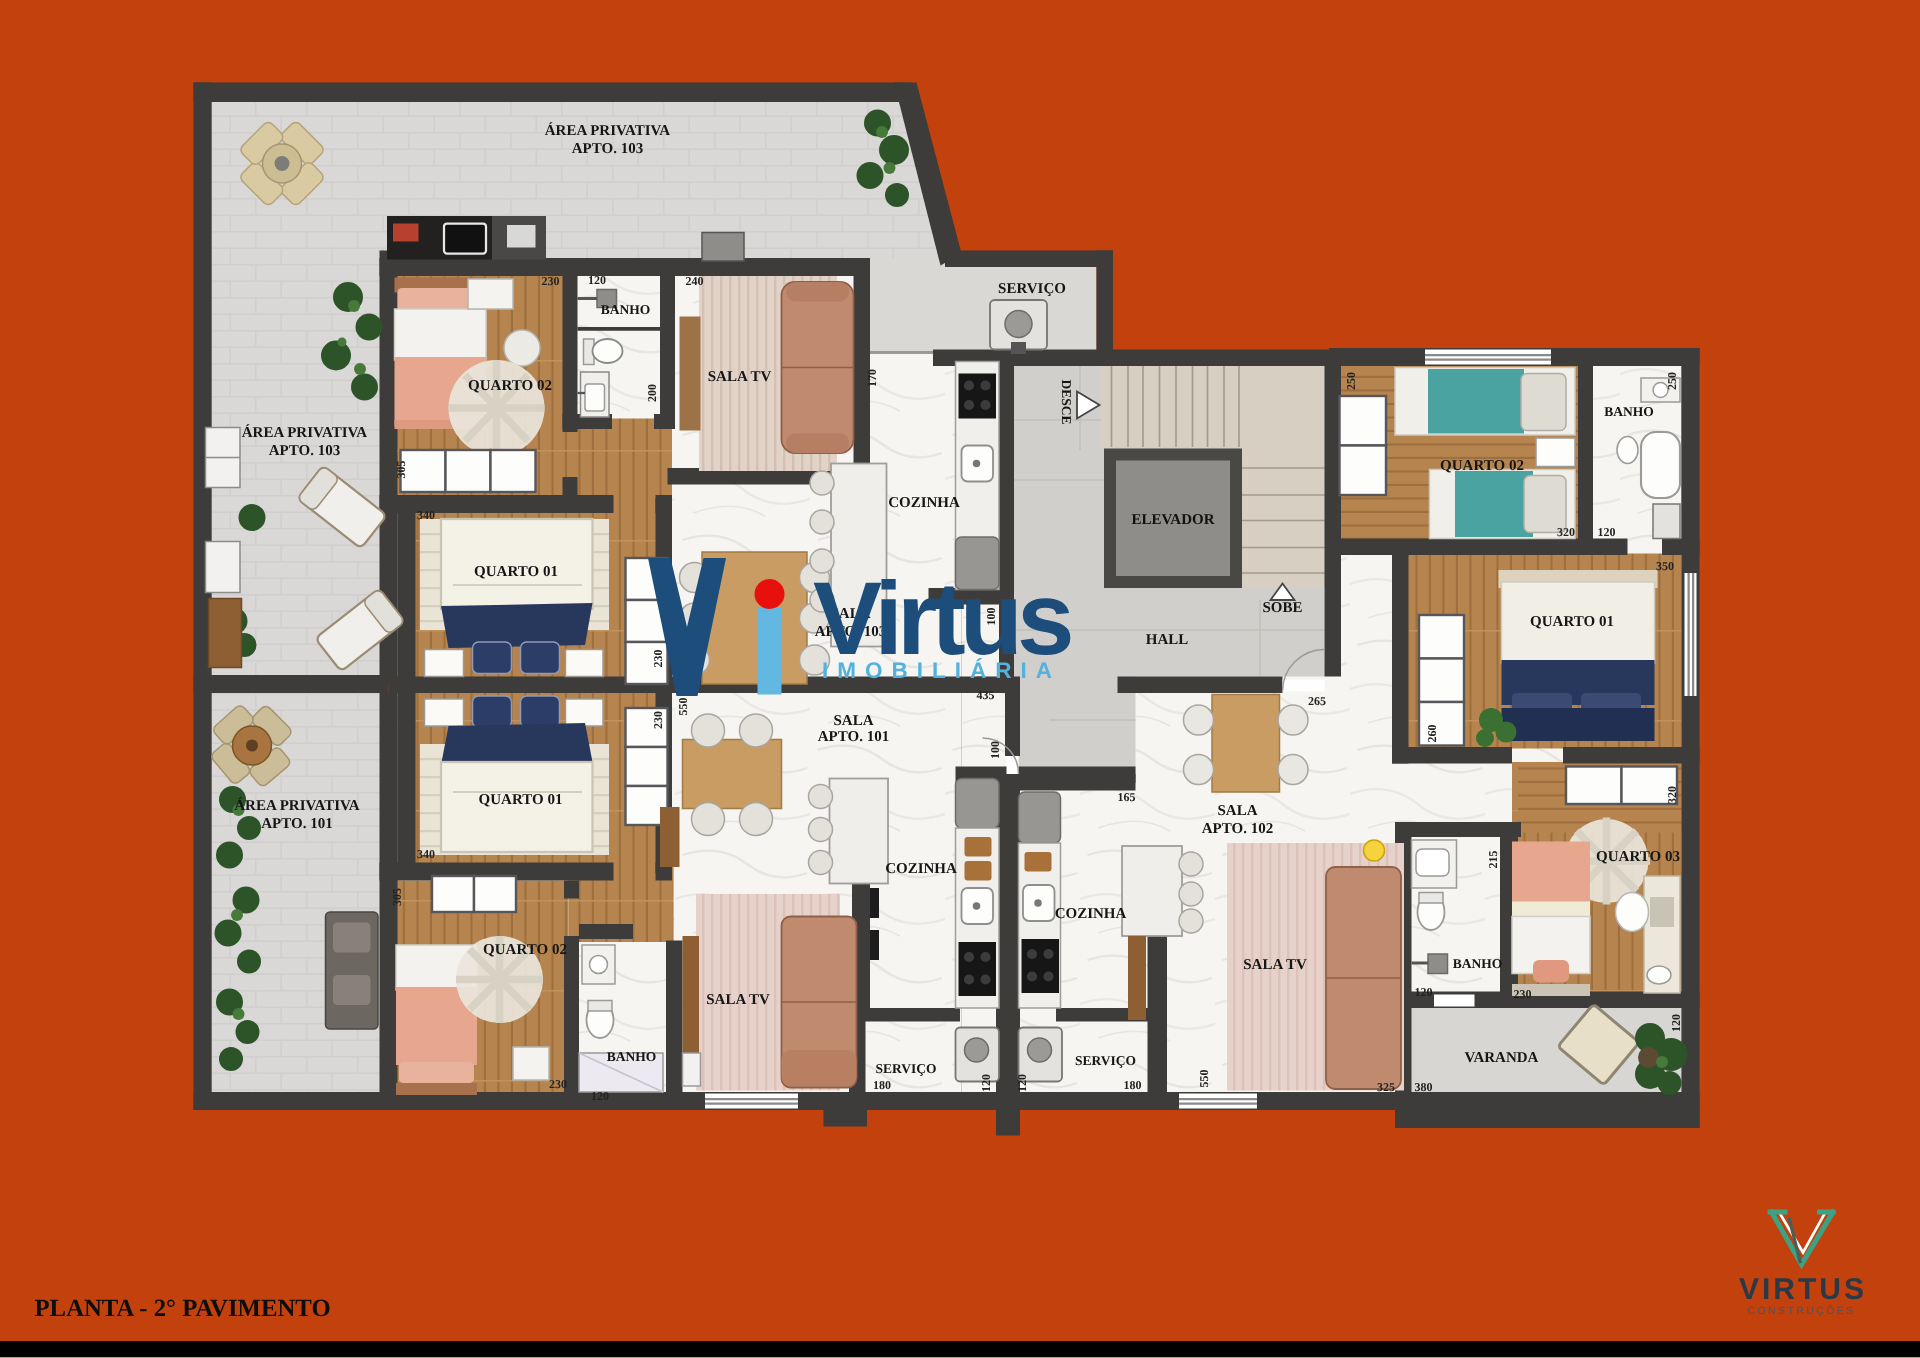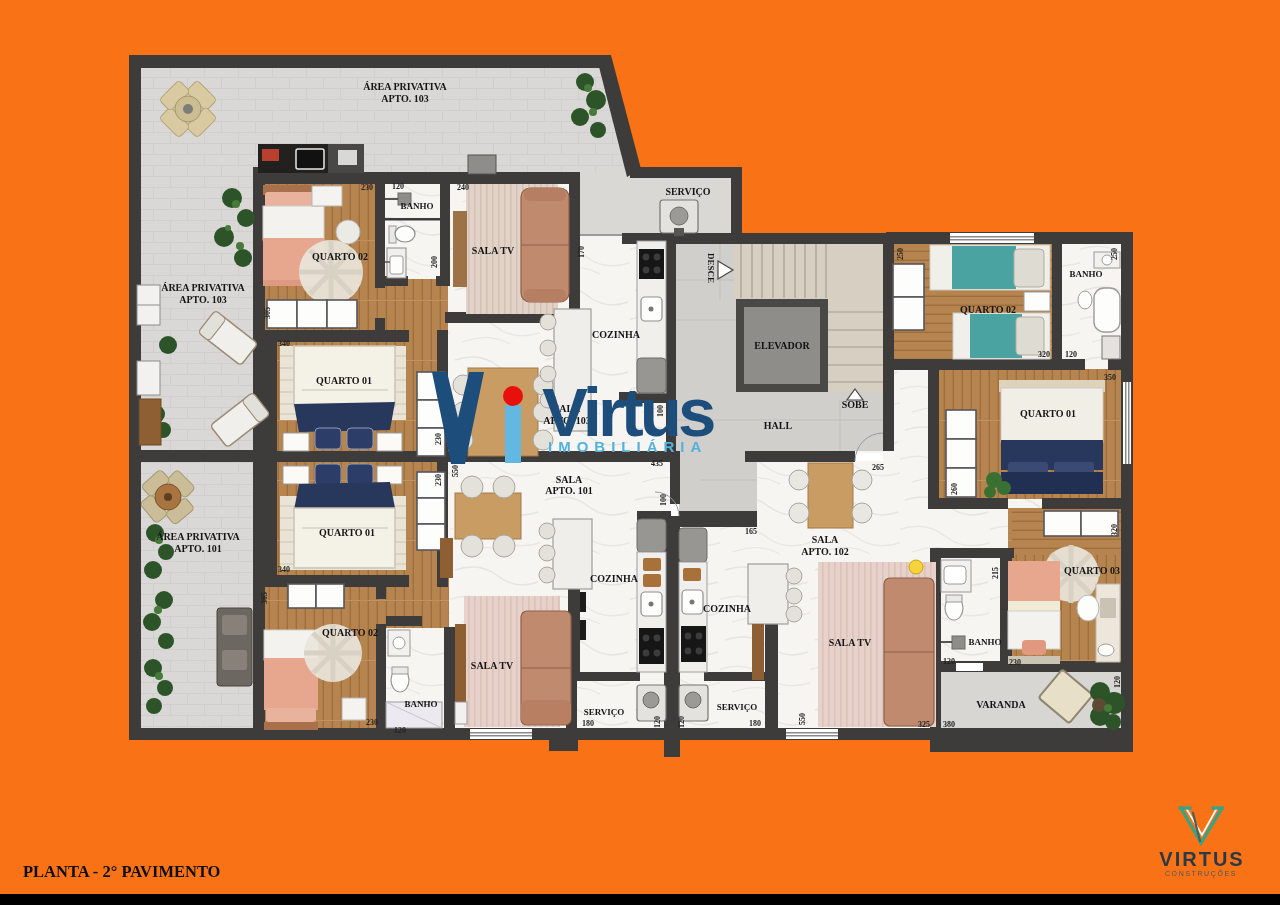--- a/index.html
+++ b/index.html
@@ -1,16 +1,16 @@
 <!DOCTYPE html>
 <html><head>
 <meta charset="utf-8">
 <style>
   html,body{margin:0;padding:0;background:#ffffff;}
-  .page{position:relative;width:1280px;height:905px;background:#f97316;overflow:hidden;}
+  .page{position:relative;width:1280px;height:905px;background:#c2410c;overflow:hidden;}
   svg{position:absolute;left:0;top:0;}
   .lb{font-family:"Liberation Serif",serif;font-weight:bold;font-size:10px;fill:#151515;text-anchor:middle;}
   .lbs{font-family:"Liberation Serif",serif;font-weight:bold;font-size:9px;fill:#151515;text-anchor:middle;}
   .dm{font-family:"Liberation Serif",serif;font-weight:bold;font-size:8px;fill:#222;text-anchor:middle;}
 </style>
 </head>
 <body>
 <div class="page">
 <svg width="1280" height="905" viewBox="0 0 1280 905">
 <defs>

